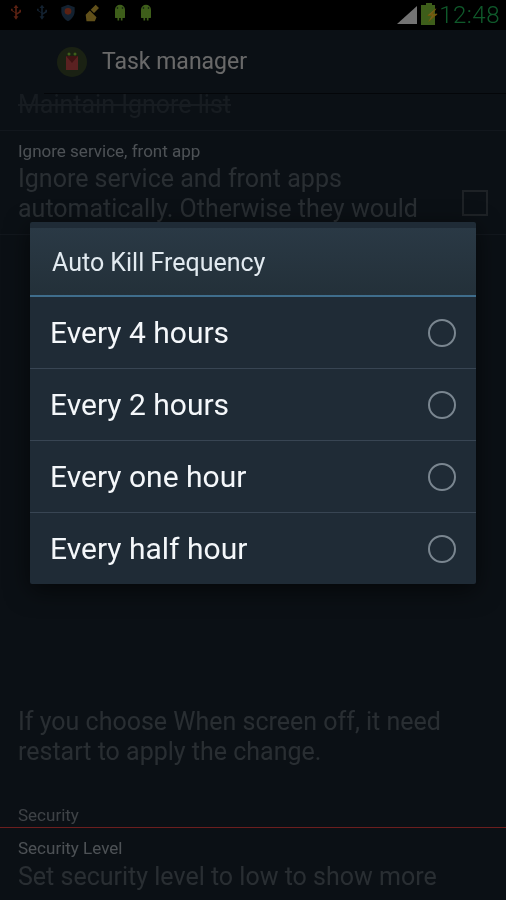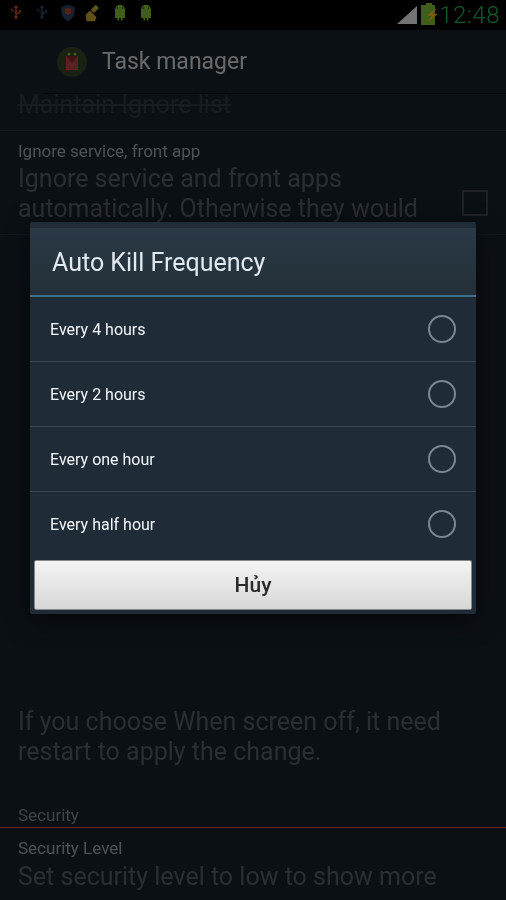--- a/index.html
+++ b/index.html
@@ -68,21 +68,21 @@
   color: #e2eaf0;
   border-bottom: 2px solid #3f6d8c;
   background: linear-gradient(#2a3945, #233039);
   margin-top: 6px;
 }
 .dialog-option {
   display: flex;
   align-items: center;
   padding: 18px 20px;
   border-bottom: 1px solid #384553;
-  font-size: 16px;
+  font-size: 30px;
   color: #f4f7fa;
   cursor: pointer;
 }
 .dialog-option:last-of-type { border-bottom: none; }
 .radio {
   margin-left: auto;
   width: 28px; height: 28px;
   border: 2px solid #7a8690;
   border-radius: 50%;
   display: flex; align-items: center; justify-content: center;
@@ -210,14 +210,13 @@
       </div>
       <div class="dialog-option">
         <span>Every one hour</span>
         <span class="radio"></span>
       </div>
       <div class="dialog-option">
         <span>Every half hour</span>
         <span class="radio"></span>
       </div>
     </div>
-  <div class="dialog-button">Hủy</div>
 </div>
 
 </body></html>

